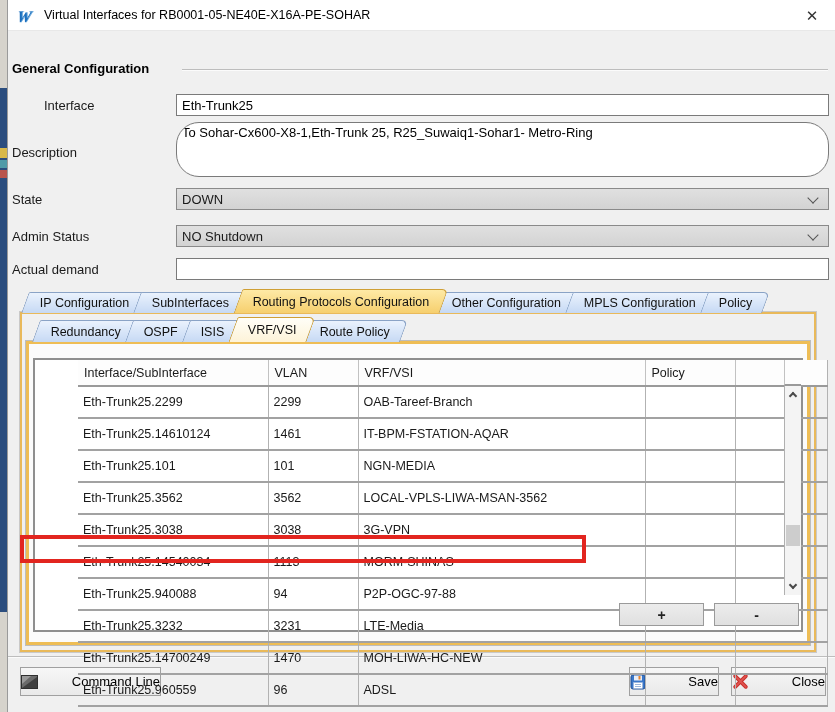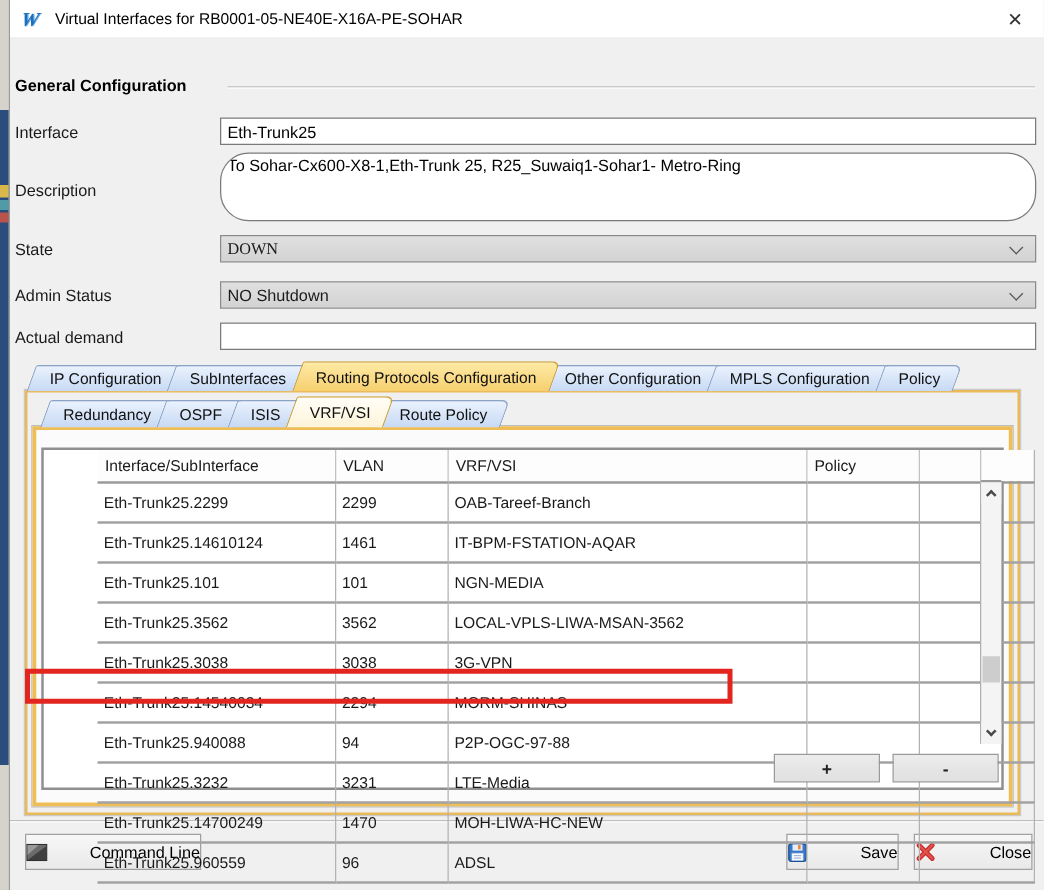--- a/index.html
+++ b/index.html
@@ -100,28 +100,28 @@
   <div class="abs" id="dialog-edge"></div>
 
   <div class="abs" id="titlebar"></div>
   <div class="abs" id="app-icon">W</div>
   <div class="abs" id="win-title">Virtual Interfaces for RB0001-05-NE40E-X16A-PE-SOHAR</div>
   <div class="abs" id="win-close">✕</div>
 
   <div class="abs" id="gc-heading">General Configuration</div>
   <div class="abs groove" id="gc-line"></div>
 
-  <div class="abs field-label" style="top:98px;">Interface</div>
+  <div class="abs field-label" style="top:98px;margin-left:32px;">Interface</div>
   <input class="abs tinput" style="top: 94px; height: 22px;" value="Eth-Trunk25">
 
   <div class="abs field-label" style="top:145px;">Description</div>
   <textarea class="abs tinput" style="top: 122px; height: 55px; resize: none; border-radius: 23px;">To Sohar-Cx600-X8-1,Eth-Trunk 25, R25_Suwaiq1-Sohar1- Metro-Ring</textarea>
 
   <div class="abs field-label" style="top:192px;">State</div>
-  <div class="abs tselect" style="top:188px;font-family:Liberation Serif, serif;">
+  <div class="abs tselect" style="top:188px;">
     <span class="val">DOWN</span>
     <span class="chev"></span>
   </div>
 
   <div class="abs field-label" style="top:229px;">Admin Status</div>
   <div class="abs tselect" style="top:225px;">
     <span class="val">NO Shutdown</span>
     <span class="chev"></span>
   </div>
 
@@ -221,21 +221,21 @@
         </tr>
           <tr>
           <td>Eth-Trunk25.3038</td>
           <td>3038</td>
           <td>3G-VPN</td>
           <td></td>
           <td></td>
         </tr>
           <tr>
           <td>Eth-Trunk25.14540034</td>
-          <td>2294</td>
+          <td>1113</td>
           <td>MORM-SHINAS</td>
           <td></td>
           <td></td>
         </tr>
           <tr>
           <td>Eth-Trunk25.940088</td>
           <td>94</td>
           <td>P2P-OGC-97-88</td>
           <td></td>
           <td></td>

